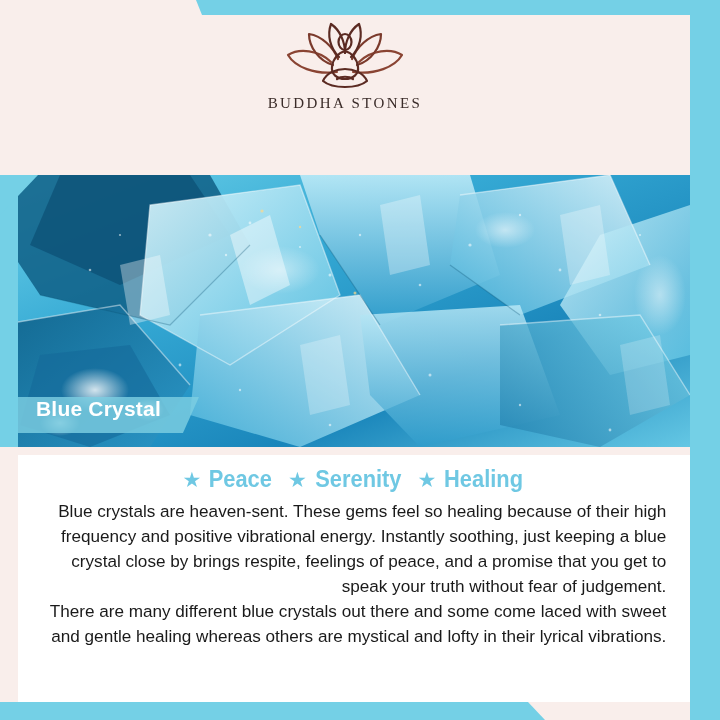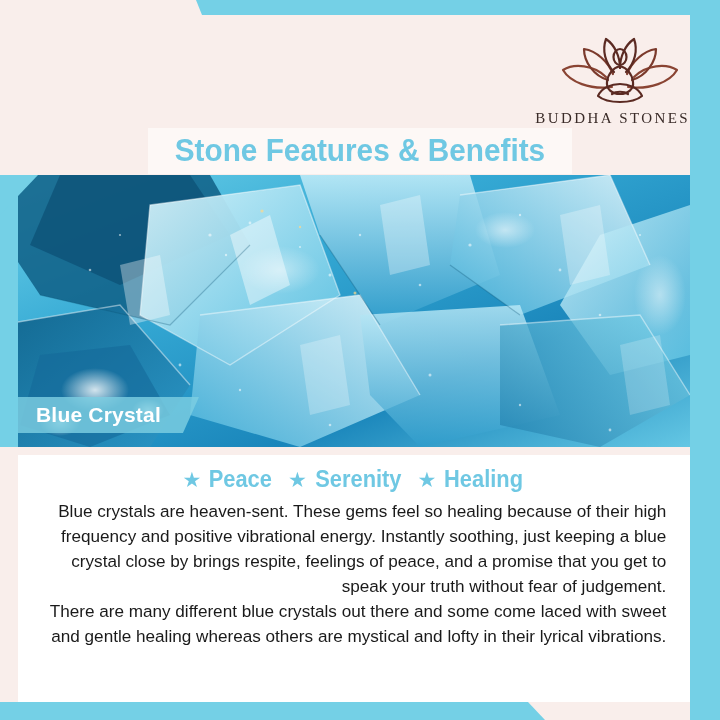--- a/index.html
+++ b/index.html
@@ -64,24 +64,24 @@
     position: absolute;
     left: 0; top: 15px;
     width: 690px;
     height: 163px;
     background: #f9eeeb;
     z-index: 4;
     text-align: center;
   }
 
   .logo-wrap {
-    padding-top: 17px;
+    padding-top: 2px;
     display: flex;
     flex-direction: column;
-    align-items: flex-end;
+    align-items: center;
   }
   .logo-mark {
     width: 140px;
     height: 72px;
     display: block;
   }
   .brand-name {
     margin-top: 6px;
     font-family: "Liberation Serif", serif;
     font-size: 15px;
@@ -147,21 +147,21 @@
   }
 
   
   .caption-chip {
     position: absolute;
     left: 18px;
     bottom: 14px;
     height: 36px;
     padding: 0 38px 0 18px;
     display: flex;
-    align-items: center;
+    align-items: flex-start;
     background: rgba(125, 206, 226, 0.82);
     clip-path: polygon(0 0, 100% 0, calc(100% - 16px) 100%, 0 100%);
     z-index: 8;
   }
   .caption-text {
     color: #ffffff;
     font-size: 21px;
     font-weight: bold;
     letter-spacing: 0.2px;
     white-space: nowrap;
@@ -372,23 +372,20 @@
     </svg>
 
     <div class="hero-left-strip"></div>
     <div class="hero-notch"></div>
 
     <div class="caption-chip">
       <span class="caption-text">Blue Crystal</span>
     </div>
   </div>
 
-  <div class="title-band">
-    <span class="title-text">Stone Features &amp; Benefits</span>
-  </div>
 
   <div class="content">
     <div class="benefits">
       <div class="benefit">
         <span class="benefit-star">★</span>
         <span class="benefit-label">Peace</span>
       </div>
       <div class="benefit">
         <span class="benefit-star">★</span>
         <span class="benefit-label">Serenity</span>

